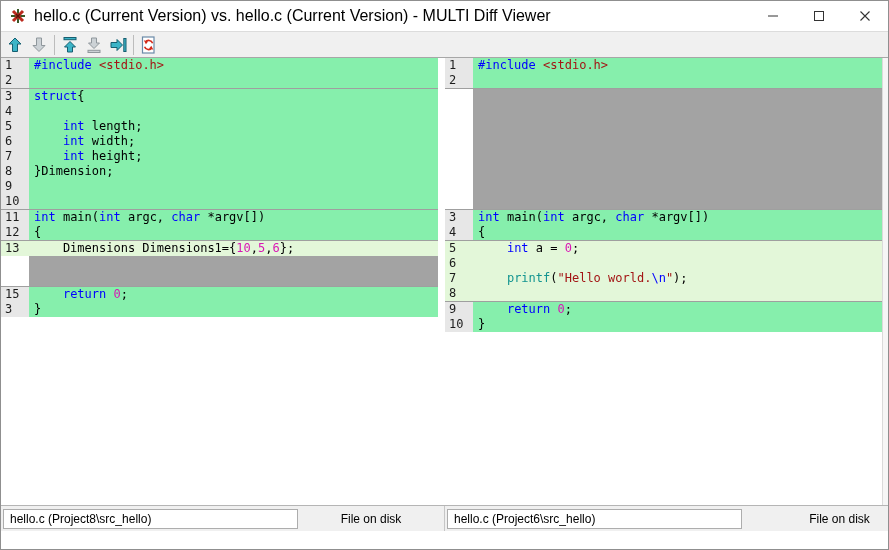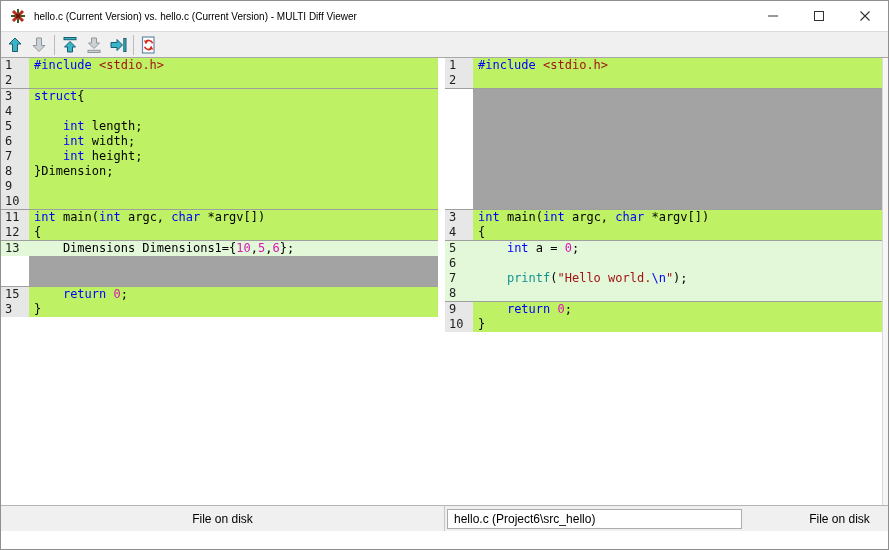--- a/index.html
+++ b/index.html
@@ -5,39 +5,39 @@
   html,body{margin:0;padding:0;background:#d8d8d8;}
   *{box-sizing:border-box;}
   .window{
     width:889px;height:550px;background:#ffffff;position:relative;
     border:1px solid #8f8f8f;overflow:hidden;
     font-family:"Liberation Sans", sans-serif;font-size:12px;color:#000;
   }
   
   .titlebar{height:30px;background:#ffffff;display:flex;align-items:center;}
   .app-icon{width:16px;height:16px;margin:0 8px 0 9px;flex:none;}
-  .title-text{flex:1;white-space:nowrap;overflow:hidden;font-size:10px;}
+  .title-text{flex:1;white-space:nowrap;overflow:hidden;font-size:16px;}
   .win-controls{display:flex;height:30px;flex:none;}
   .win-btn{width:46px;height:30px;display:flex;align-items:center;justify-content:center;background:#fff;border:none;padding:0;}
   
   .menubar{height:20px;background:#ffffff;display:flex;align-items:center;padding-left:3px;}
   .menu-item{padding:2px 9px;cursor:default;}
   
   .toolbar{height:27px;background:#f0f0f0;border-top:1px solid #dcdcdc;border-bottom:1px solid #a7a7a7;
     display:flex;align-items:center;padding-left:2px;}
   .tb-btn{width:24px;height:24px;display:flex;align-items:center;justify-content:center;background:transparent;border:none;padding:0;}
   .tb-sep{width:1px;height:20px;background:#bcbcbc;margin:0 3px;flex:none;}
   
   .code-area{height:447px;display:flex;background:#ffffff;font-family:"DejaVu Sans Mono", monospace;font-size:12px;}
   .pane{width:437px;flex:none;overflow:hidden;background:#fff;}
   .pane-gap{width:7px;flex:none;background:#ffffff;}
   .vscroll{width:8px;flex:none;background:#f6f6f6;border-left:1px solid #dadada;}
   .row{display:flex;height:15px;line-height:15px;}
   .gut{width:28px;flex:none;background:#e7e7e7;padding-left:4px;color:#1c1c1c;overflow:hidden;}
-  .code{flex:1;padding-left:5px;white-space:pre;background:#bef264;overflow:hidden;}
+  .code{flex:1;padding-left:5px;white-space:pre;background:#86efac;overflow:hidden;}
   .row.chg .gut,.row.chg .code{background:#e3f7d9;}
   .frow .gut{background:#ffffff;}
   .frow .code{background:#a3a3a3;}
   .sep{height:1px;background:#9f9f9f;}
   .seg-pl{color:#000000;}
   .seg-kw{color:#0000ff;}
   .seg-pre{color:#0000ff;}
   .seg-str{color:#a31515;}
   .seg-num{color:#d915b5;}
   .seg-fn{color:#129490;}
@@ -245,20 +245,21 @@
         <div class="row">
           <span class="gut">10</span>
           <span class="code"><span class="seg-pl">}</span></span>
         </div>
       </div>
     <div class="vscroll"></div>
   </div>
 
   <div class="statusbar">
     <div class="status-half">
+      <div class="status-box">hello.c (Project8\src_hello)</div>
       <div class="status-label">File on disk</div>
     </div>
     <div class="status-half right">
       <div class="status-box">hello.c (Project6\src_hello)</div>
       <div class="status-label">File on disk</div>
     </div>
   </div>
 
 </div>
 

